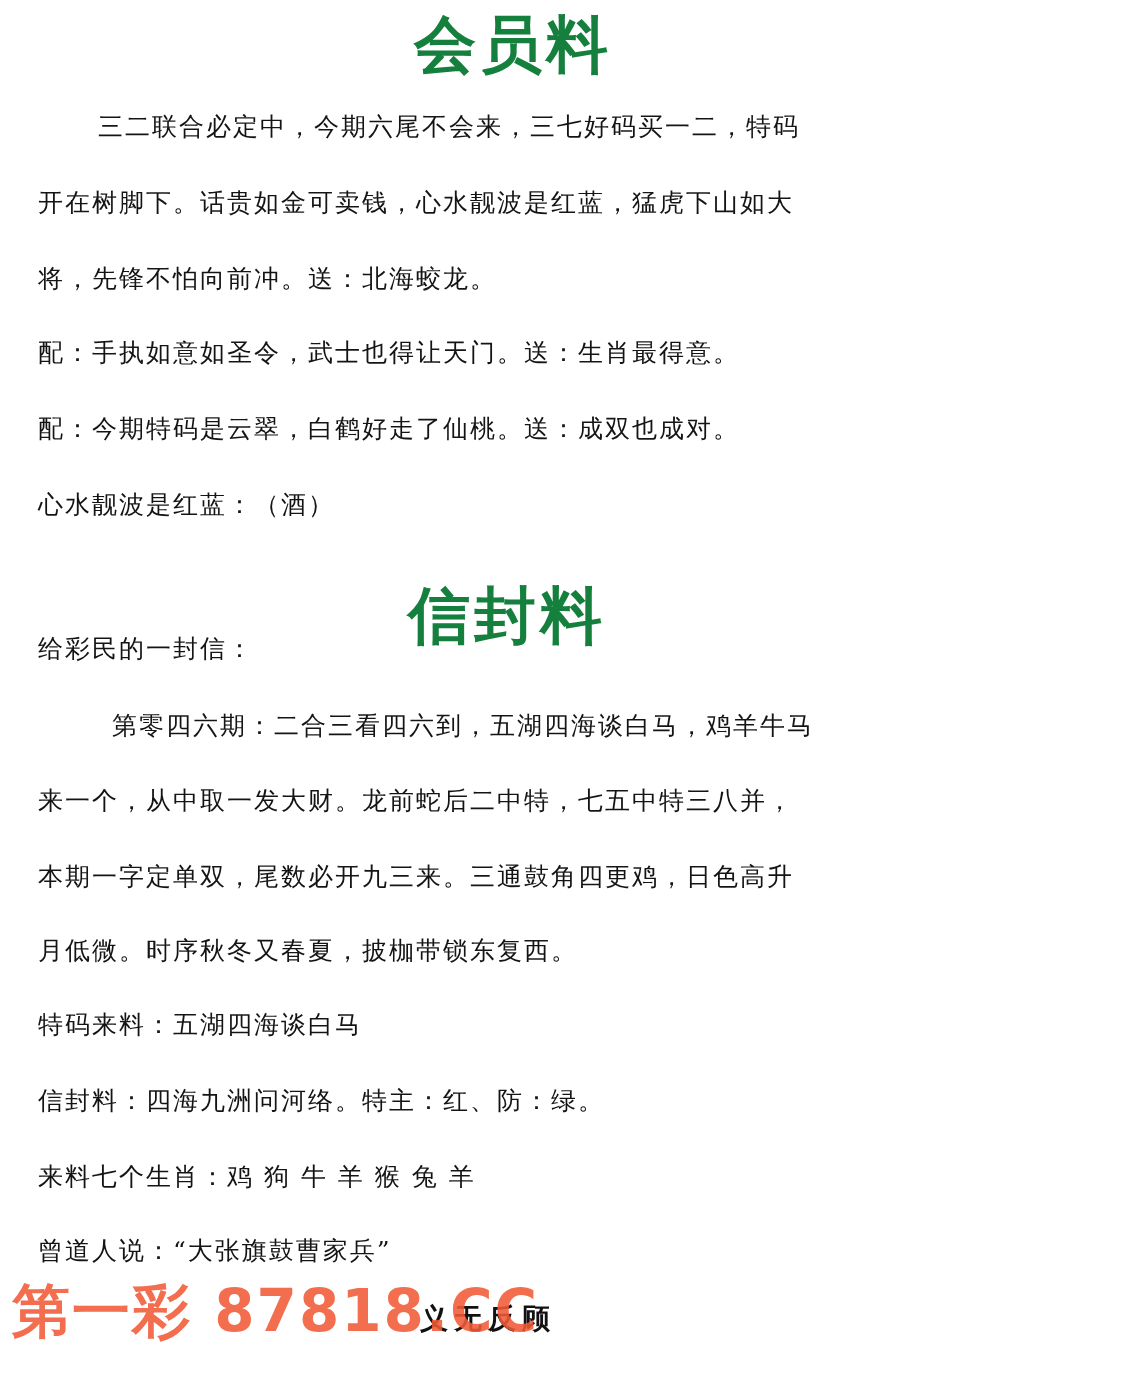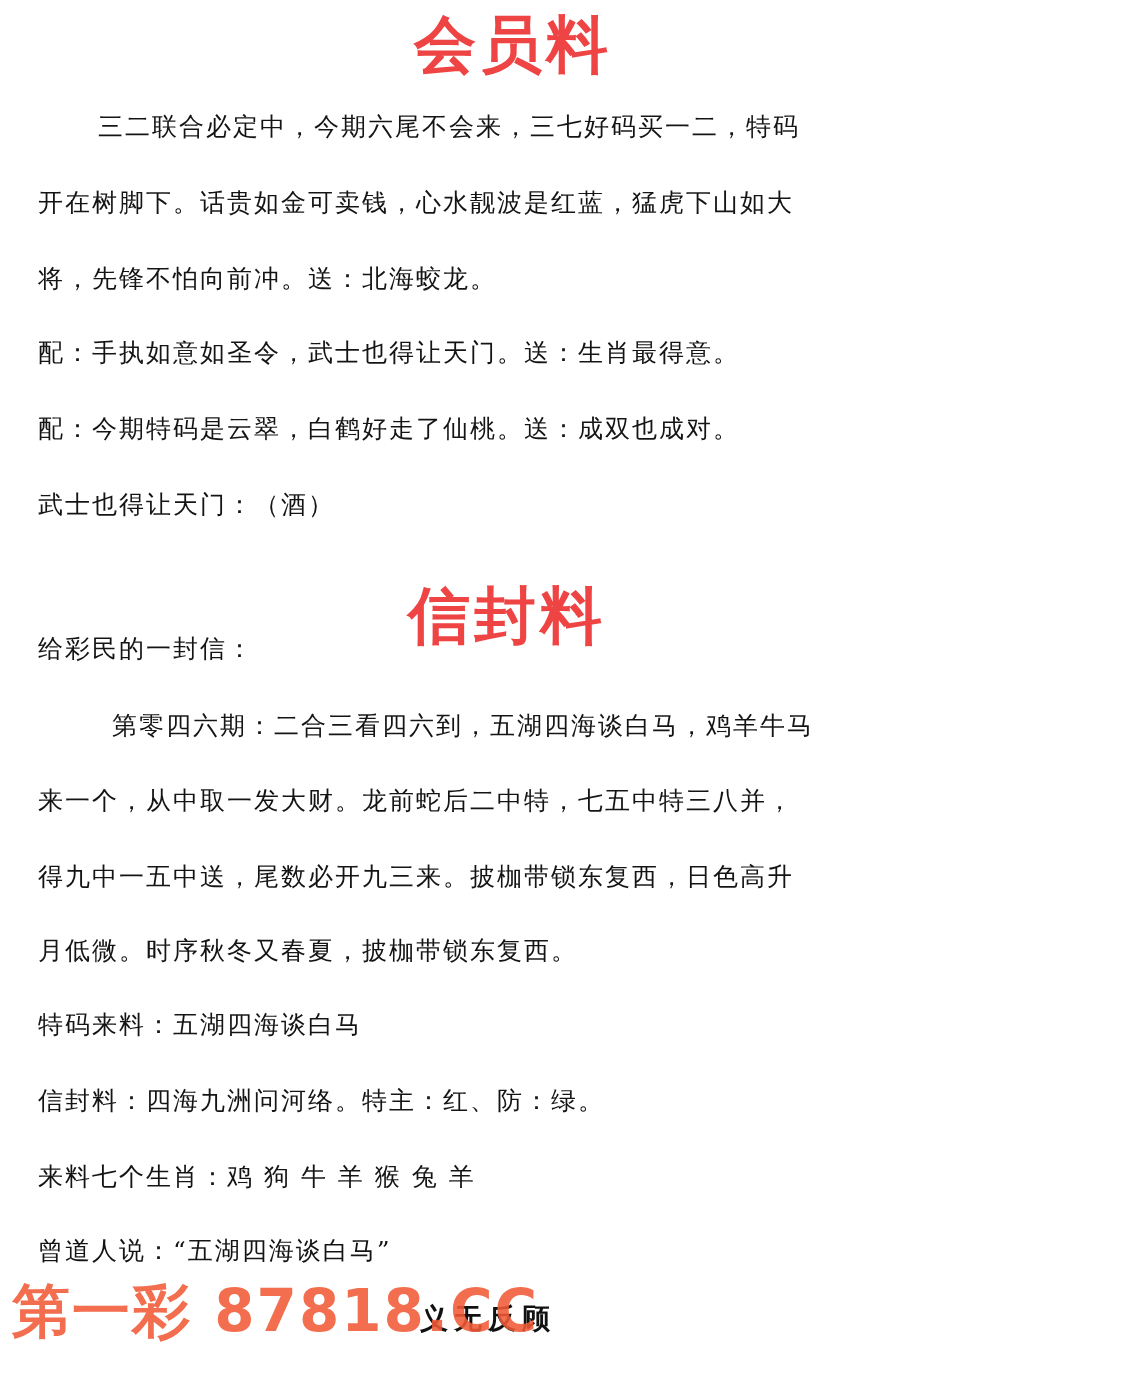--- a/index.html
+++ b/index.html
@@ -2,21 +2,21 @@
 <html><head>
 <meta charset="utf-8">
 <style>
   html, body { margin: 0; padding: 0; background: #ffffff; }
   body {
     width: 1144px; height: 1388px; position: relative; overflow: hidden;
     font-family: "DejaVu Serif", "Liberation Serif", serif; color: #111;
   }
   .title {
     position: absolute; font-size: 62px; font-weight: bold; letter-spacing: 4px;
-    color: #ef4444; line-height: 1;
+    color: #15803d; line-height: 1;
   }
   .line {
     position: absolute; left: 38px; font-size: 25px; line-height: 1;
     letter-spacing: 2px; white-space: nowrap; color: #141414;
   }
   .indent { left: 98px; }
   .indent2 { left: 112px; }
   .watermark {
     position: absolute; left: 12px; top: 1282px; font-family: "DejaVu Sans", "Liberation Sans", sans-serif;
     font-size: 58px; font-weight: bold; color: rgba(240, 90, 55, 0.88); line-height: 1;
@@ -31,29 +31,29 @@
 <body>
 
 <div>
   <div class="title" style="left:414px; top:14px;">会员料</div>
 
   <div class="line indent" style="top:114px;">三二联合必定中，今期六尾不会来，三七好码买一二，特码</div>
   <div class="line" style="top:190px;">开在树脚下。话贵如金可卖钱，心水靓波是红蓝，猛虎下山如大</div>
   <div class="line" style="top:266px;">将，先锋不怕向前冲。送：北海蛟龙。</div>
   <div class="line" style="top:340px;">配：手执如意如圣令，武士也得让天门。送：生肖最得意。</div>
   <div class="line" style="top:416px;">配：今期特码是云翠，白鹤好走了仙桃。送：成双也成对。</div>
-  <div class="line" style="top:492px;">武士也得让天门：（酒）</div>
+  <div class="line" style="top:492px;">心水靓波是红蓝：（酒）</div>
 
   <div class="title" style="left:408px; top:585px;">信封料</div>
   <div class="line" style="top:636px;">给彩民的一封信：</div>
 
   <div class="line indent2" style="top:713px;">第零四六期：二合三看四六到，五湖四海谈白马，鸡羊牛马</div>
   <div class="line" style="top:788px;">来一个，从中取一发大财。龙前蛇后二中特，七五中特三八并，</div>
-  <div class="line" style="top:864px;">得九中一五中送，尾数必开九三来。披枷带锁东复西，日色高升</div>
+  <div class="line" style="top:864px;">本期一字定单双，尾数必开九三来。三通鼓角四更鸡，日色高升</div>
   <div class="line" style="top:938px;">月低微。时序秋冬又春夏，披枷带锁东复西。</div>
   <div class="line" style="top:1012px;">特码来料：五湖四海谈白马</div>
   <div class="line" style="top:1088px;">信封料：四海九洲问河络。特主：红、防：绿。</div>
   <div class="line" style="top:1164px;text-align:center;">来料七个生肖：鸡 狗 牛 羊 猴 兔 羊</div>
-  <div class="line" style="top:1238px;">曾道人说：“五湖四海谈白马”</div>
+  <div class="line" style="top:1238px;">曾道人说：“大张旗鼓曹家兵”</div>
 
   <div class="sign">义无反顾</div>
   <div class="watermark">第一彩 87818.CC</div>
 </div>
 
 </body></html>

